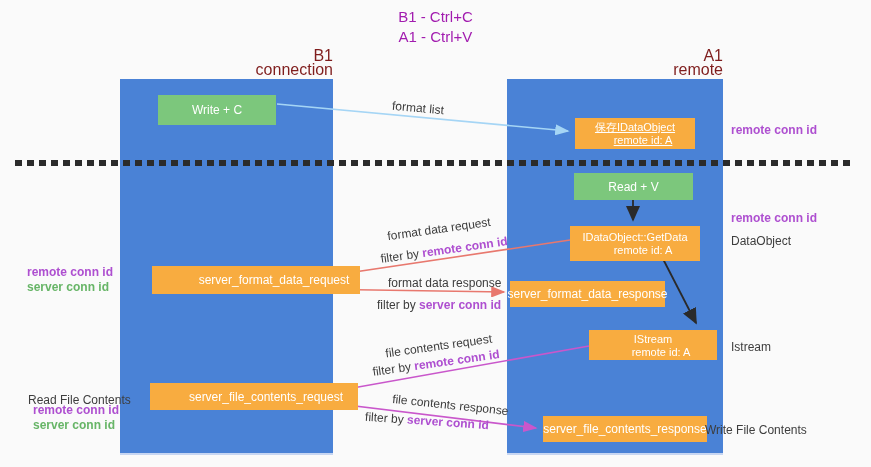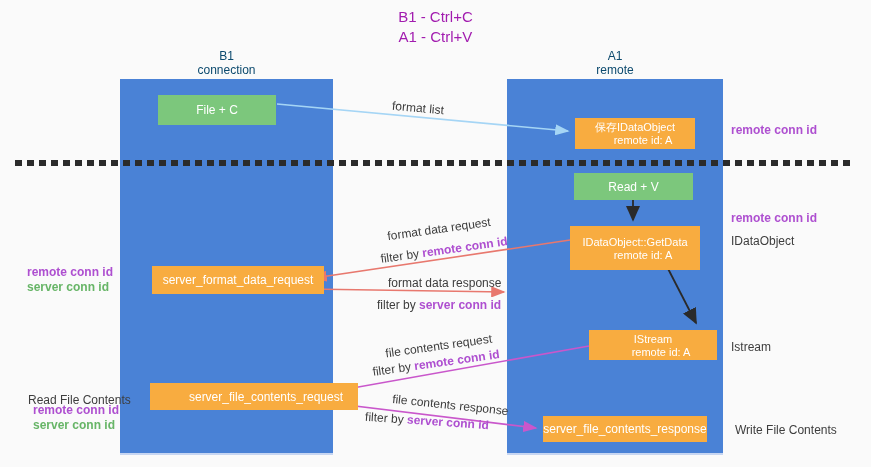--- a/index.html
+++ b/index.html
@@ -4,21 +4,21 @@
 <style>
   html,body{margin:0;padding:0;background:#e9e9e9;}
   .canvas{
     position:relative;width:871px;height:467px;margin:0 auto;
     background:var(--background,#fafafa);overflow:hidden;
     font-family:"Liberation Sans","DejaVu Sans",sans-serif;
     color:var(--text-dark,#3d3d3d);
   }
   .title{position:absolute;top:7px;left:0;width:100%;text-align:center;
     font-size:15px;line-height:20px;color:#a21caf;}
-  .colhead{position:absolute;top:49px;text-align:center;font-size:12px;line-height:14px;color:#0c4a6e;}
+  .colhead{position:absolute;top:49px;text-align:right;font-size:16px;line-height:14px;color:#7f1d1d;}
   .col{position:absolute;top:79px;height:374px;background:var(--column-blue,#4a82d6);
     border-bottom:2px solid #c7d6f2;}
   .dashed{position:absolute;left:15px;top:160px;width:838px;height:6px;
     background:repeating-linear-gradient(to right,#2b2b2b 0 7px,transparent 7px 12px);}
   .box{position:absolute;display:flex;flex-direction:column;align-items:center;justify-content:center;
     color:#fff;font-size:12px;line-height:14px;text-align:center;}
   .box.green{background:var(--box-green,#7cc77c);}
   .box.orange{background:var(--box-orange,#f8ac40);}
   .box .l2{font-size:11px;line-height:13px;padding-left:16px;}
   .box.two{font-size:11px;line-height:14px;}
@@ -82,60 +82,63 @@
     <line class="arr-blue" x1="277" y1="104" x2="568" y2="131" marker-end="url(#mBlue)"></line>
     <line class="arr-red" x1="570" y1="240" x2="314" y2="278" marker-end="url(#mRed)"></line>
     <line class="arr-red" x1="308" y1="289" x2="504" y2="292" marker-end="url(#mRed)"></line>
     <line class="arr-black" x1="633" y1="200" x2="633" y2="220" marker-end="url(#mBlack)"></line>
     <line class="arr-black" x1="662" y1="257" x2="696" y2="323" marker-end="url(#mBlack)"></line>
     <line class="arr-mag" x1="589" y1="346" x2="319" y2="394" marker-end="url(#mMag)"></line>
     <line class="arr-mag" x1="314" y1="401" x2="536" y2="428" marker-end="url(#mMag)"></line>
   </svg>
 
   <div class="box green" style="left:158px;top:95px;width:118px;height:30px;">
-    <div>File + C</div>
+    <div>Write + C</div>
   </div>
 
-  <div class="box orange two" style="left:575px;top:118px;width:120px;height:31px;">
+  <div class="box orange two" style="left:575px;top:118px;width:120px;height:31px;text-decoration:underline;">
     <div>保存IDataObject</div>
     <div class="l2">remote id: A</div>
   </div>
 
   <div class="box green" style="left:574px;top:173px;width:119px;height:27px;">
     <div>Read + V</div>
   </div>
 
-  <div class="box orange two" style="left:570px;top:226px;width:130px;height:44px;">
+  <div class="box orange two" style="left:570px;top:226px;width:130px;height:35px;">
     <div>IDataObject::GetData</div>
     <div class="l2">remote id: A</div>
   </div>
 
-  <div class="box orange" style="left:152px;top:266px;width:172px;height:28px;">
+  <div class="box orange" style="left:152px;top:266px;width:172px;height:28px;padding-left:36px;">
     <div>server_format_data_request</div>
   </div>
 
+  <div class="box orange" style="left:510px;top:281px;width:155px;height:26px;">
+    <div>server_format_data_response</div>
+  </div>
 
   <div class="box orange two" style="left:589px;top:330px;width:128px;height:30px;">
     <div>IStream</div>
     <div class="l2">remote id: A</div>
   </div>
 
   <div class="box orange" style="left:150px;top:383px;width:184px;height:27px;padding-left:24px;">
     <div>server_file_contents_request</div>
   </div>
 
   <div class="box orange" style="left:543px;top:416px;width:164px;height:26px;">
     <div>server_file_contents_response</div>
   </div>
 
   <div class="slabel purple" style="left:731px;top:123px;">remote conn id</div>
   <div class="slabel purple" style="left:731px;top:211px;">remote conn id</div>
-  <div class="slabel" style="left:731px;top:234px;">IDataObject</div>
+  <div class="slabel" style="left:731px;top:234px;">DataObject</div>
   <div class="slabel" style="left:731px;top:340px;">Istream</div>
-  <div class="slabel" style="left:735px;top:423px;">Write File Contents</div>
+  <div class="slabel" style="left:705px;top:423px;">Write File Contents</div>
 
   <div class="slabel purple" style="left:27px;top:265px;">remote conn id</div>
   <div class="slabel greent" style="left:27px;top:280px;">server conn id</div>
   <div class="slabel" style="left:28px;top:384px;margin-top:9px;">Read File Contents</div>
   <div class="slabel purple" style="left:33px;top:403px;">remote conn id</div>
   <div class="slabel greent" style="left:33px;top:418px;">server conn id</div>
 
   <div class="flow r-pos5" style="left:392px;top:101px;">format list</div>
 
   <div class="flow r-neg8" style="left:387px;top:222px;">format data request</div>

